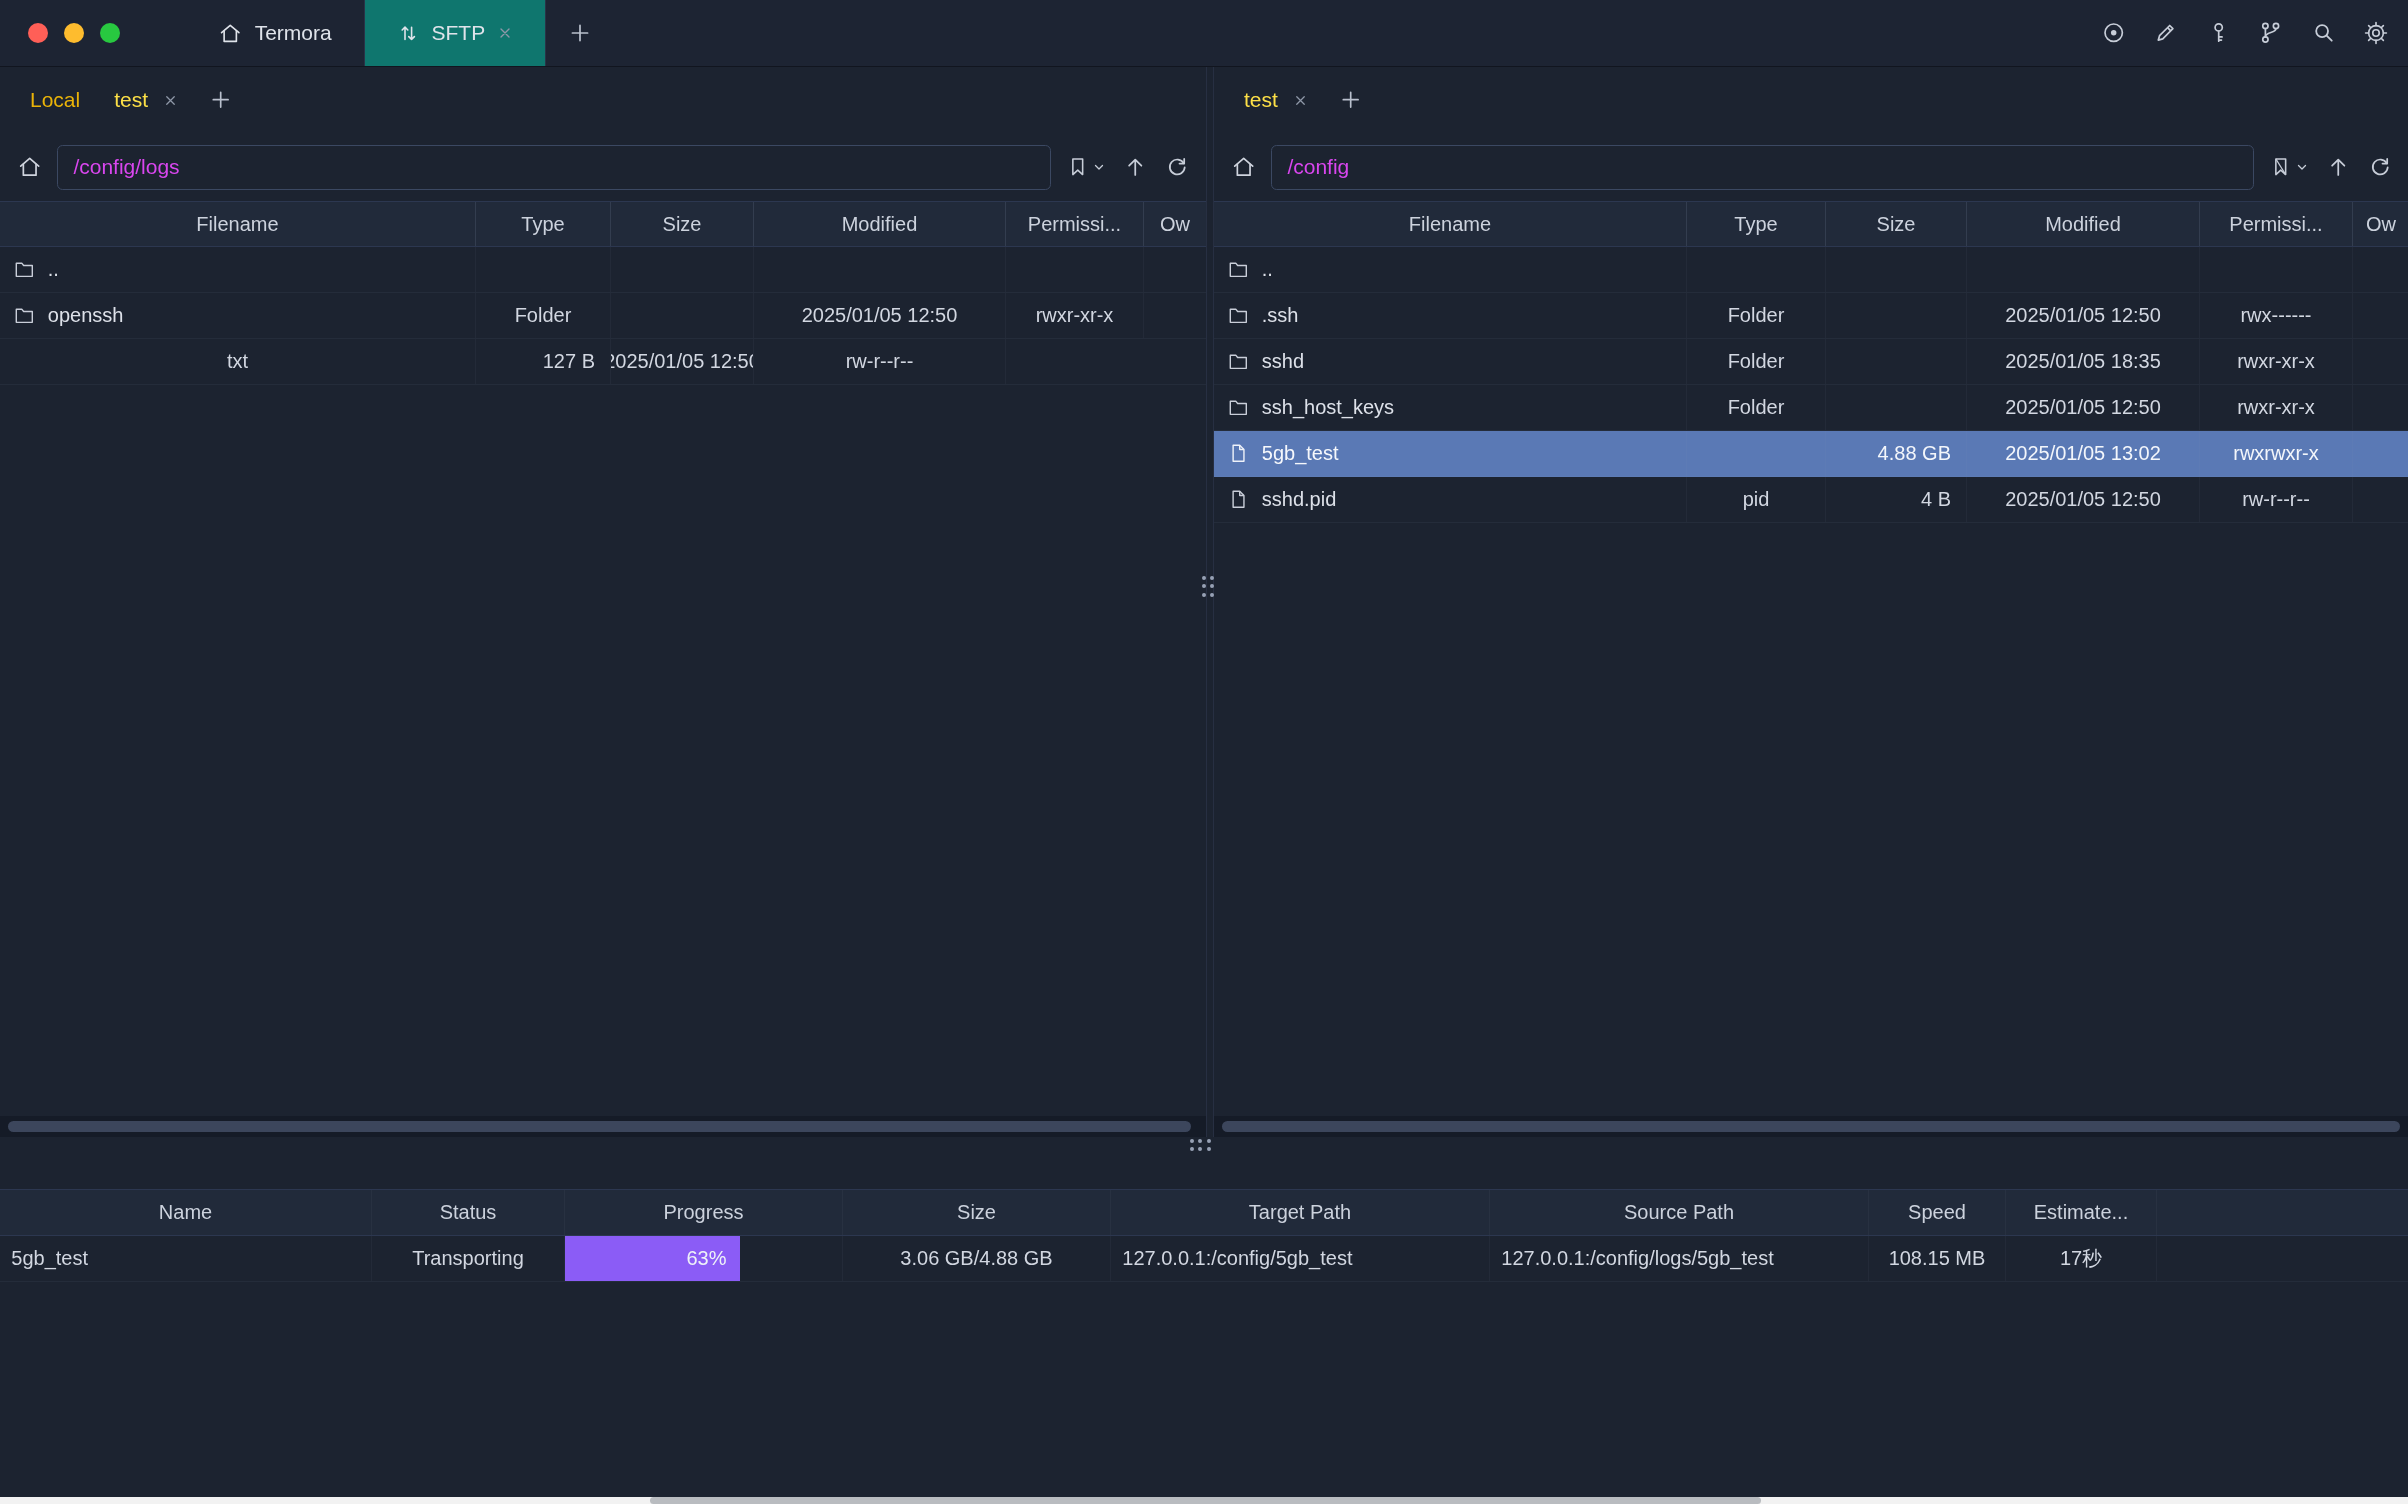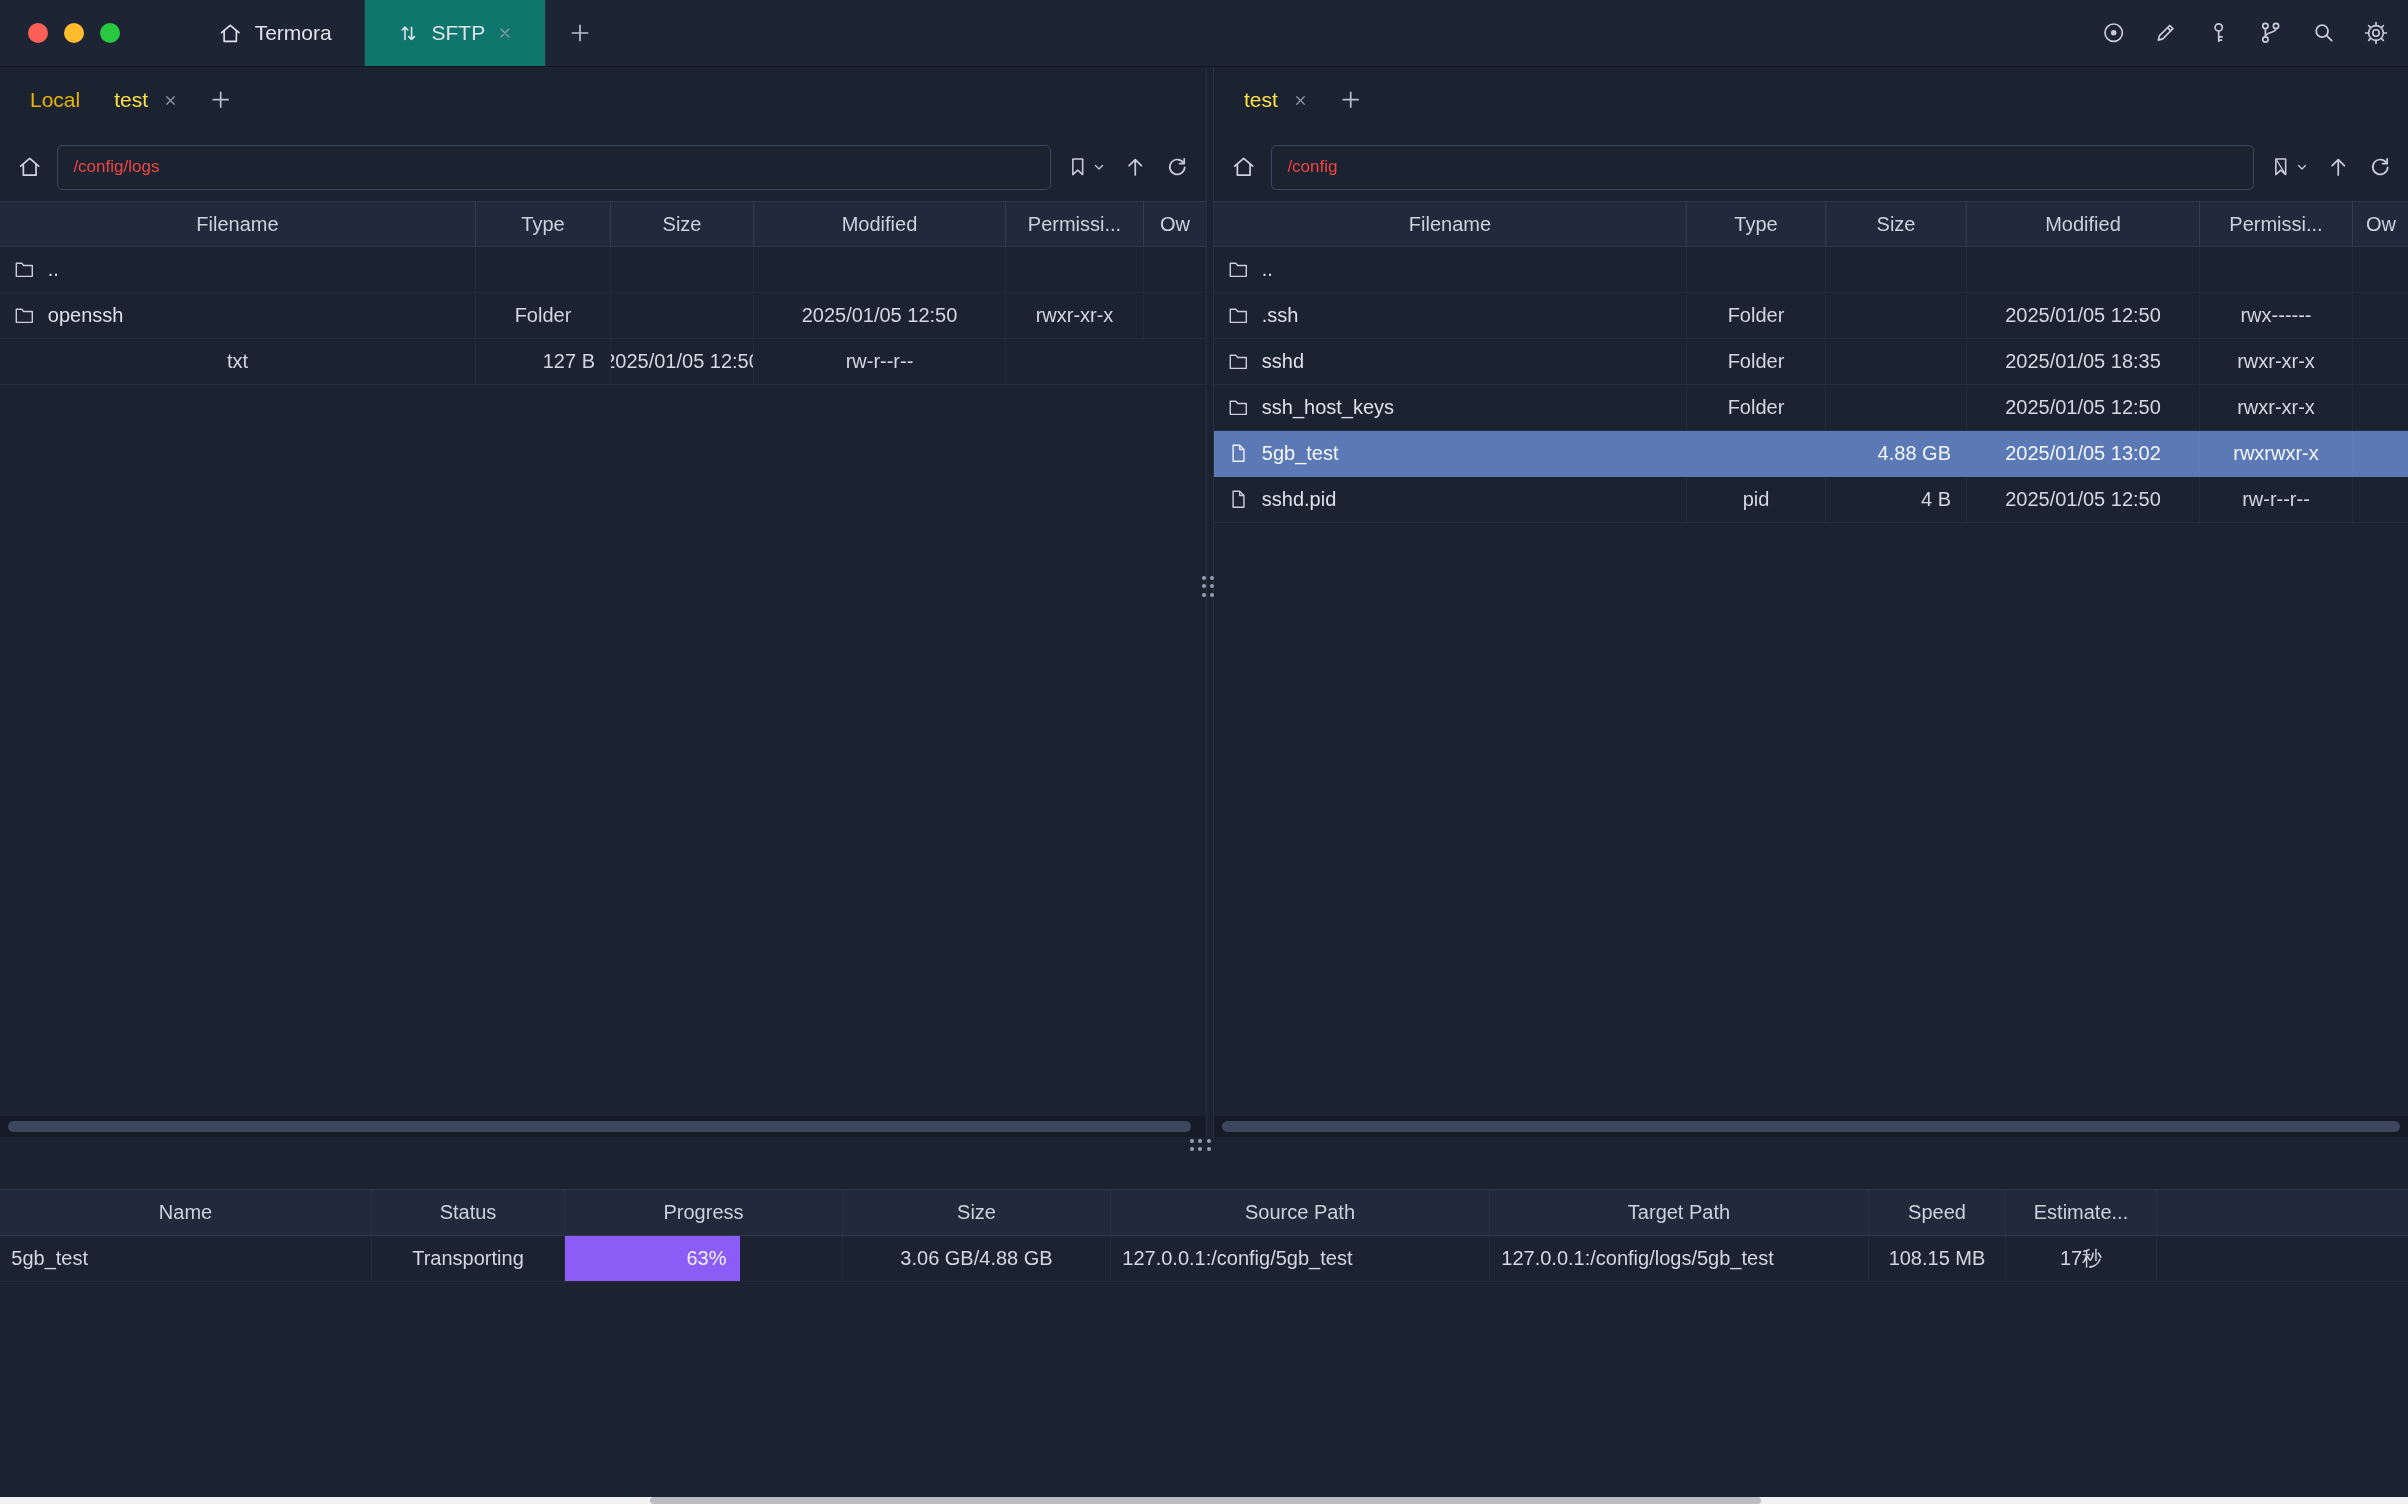--- a/index.html
+++ b/index.html
@@ -26,21 +26,21 @@
   .pane-right{left:1213px;right:0;border-left:0.9px solid #272f42;}
   .pane-tabs{height:66px;display:flex;align-items:center;padding-left:13px;font-size:21px;}
   .ptab{display:flex;align-items:center;gap:13px;height:100%;padding:0 17px;color:#eab308;}
   .ptab.active{color:#fde047;}
   .ptab .tab-close{margin-left:1.9px;}
   .ptab-plus{margin-left:13px;color:#b9c0cd;display:flex;align-items:center;}
 
   .pathbar{height:68px;display:flex;align-items:center;gap:15px;padding:0 17px;}
   .home-btn{display:flex;align-items:center;color:#cfd4de;}
   .path-input{flex:1;min-width:0;height:43px;background:transparent;border:0.9px solid #3b4862;border-radius:5.6px;
-              color:#ef4444;font-size:17px;padding:0 15px;font-family:"Liberation Sans",sans-serif;outline:none;}
+              color:#d946ef;font-size:21px;padding:0 15px;font-family:"Liberation Sans",sans-serif;outline:none;}
   .path-actions{display:flex;align-items:center;gap:17px;color:#c7cdd8;}
   .bm-group{display:flex;align-items:center;gap:2.8px;}
 
   
   .fgrid{display:grid;width:100%;}
   .fgrid-l{grid-template-columns:476px 135px 143px 252px 138px minmax(0,1fr);}
   .fgrid-r{grid-template-columns:473px 139px 141px 233px 153px minmax(0,1fr);}
   .fhead{height:44px;background:#212a3a;border-top:0.9px solid #2c3750;border-bottom:0.9px solid #2c3750;
          font-size:20px;color:#ccd2dd;}
   .hc{display:flex;align-items:center;justify-content:center;height:100%;overflow:hidden;white-space:nowrap;
@@ -463,22 +463,22 @@
       <span class="dot"></span>
       <span class="dot"></span>
   </div>
 
   <div class="transfers">
     <div class="tgrid thead">
       <div class="tc">Name</div>
       <div class="tc">Status</div>
       <div class="tc">Progress</div>
       <div class="tc">Size</div>
+      <div class="tc">Target Path</div>
       <div class="tc">Source Path</div>
-      <div class="tc">Target Path</div>
       <div class="tc">Speed</div>
       <div class="tc">Estimate...</div>
       <div class="tc"></div>
     </div>
 
     <div class="tgrid trow">
       <div class="tc tc-left">5gb_test</div>
       <div class="tc">Transporting</div>
       <div class="tc tc-progress">
         <div class="pfill" style="width: 63%;">

